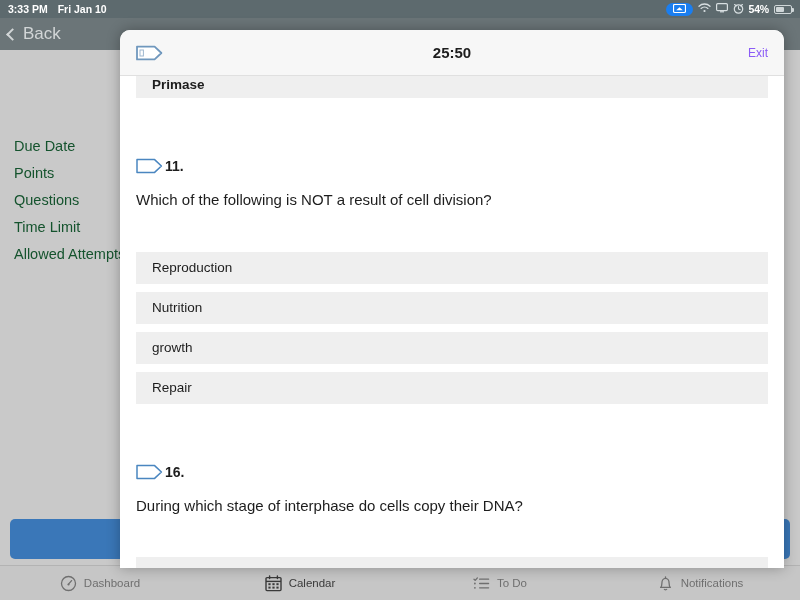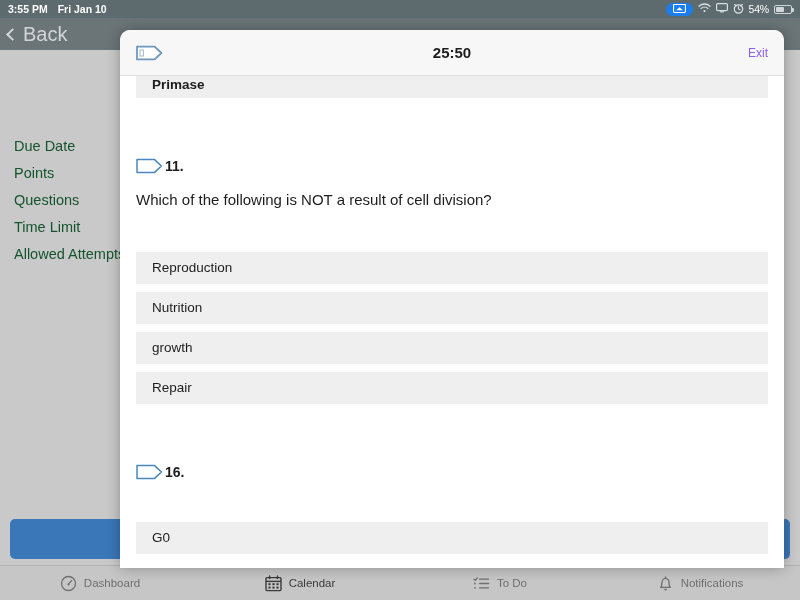--- a/index.html
+++ b/index.html
@@ -19,41 +19,41 @@
     background:#5d6a6e; display:flex; align-items:center;
     padding:0 8px; color:#ffffff; font-size:10.5px; font-weight:bold;
   }
   #status-bar .sb-time { margin-right:10px; }
   #status-bar .sb-date { font-weight:bold; }
   #status-bar .sb-right { margin-left:auto; display:flex; align-items:center; gap:5px; }
   .mirror-pill {
     background:#1a7ef0; border-radius:9px; padding:1px 7px;
     display:flex; align-items:center; height:13px;
   }
-  .sb-pct { font-size:10.5px; font-weight:normal; letter-spacing:-0.2px; }
+  .sb-pct { font-size:10.5px; font-weight:bold; letter-spacing:-0.2px; }
   .batt {
     width:18px; height:9px; border:1px solid #cfd6d8; border-radius:2px;
     position:relative; display:inline-block;
   }
   .batt:after {
     content:""; position:absolute; right:-3px; top:2.5px;
     width:2px; height:4px; background:#cfd6d8; border-radius:0 1px 1px 0;
   }
   .batt i {
     position:absolute; left:1px; top:1px; bottom:1px; width:52%;
     background:#cfd6d8; border-radius:1px; display:block;
   }
 
   #nav-bar {
     position:absolute; top:18px; left:0; width:800px; height:32px;
     background:#6b7578; display:flex; align-items:center; padding-left:8px;
   }
   #nav-bar .back {
     display:flex; align-items:center; gap:4px;
-    color:#d2d6d7; font-size:20px;
+    color:#d2d6d7; font-size:17px;
   }
   .chev-left {
     width:9px; height:9px; border-left:2px solid #d2d6d7; border-bottom:2px solid #d2d6d7;
     transform:rotate(45deg); display:inline-block; margin-right:2px;
   }
 
   #bg-body {
     position:absolute; top:50px; left:0; width:800px; height:515px;
     background:#c9c9c9;
   }
@@ -119,21 +119,21 @@
   .q-gap { height:30px; }
   .q-gap-lg { height:42px; }
   .flag-svg { display:block; }
 </style>
 </head>
 <body>
 
 <div id="bg-app">
 
   <div id="status-bar">
-    <span class="sb-time">3:55 PM</span>
+    <span class="sb-time">3:33 PM</span>
     <span class="sb-date">Fri Jan 10</span>
     <span class="sb-right">
       <span class="mirror-pill">
         <svg width="13" height="10" viewBox="0 0 13 10">
             <rect x="0.5" y="0.5" width="12" height="8" rx="1.2" fill="none" stroke="#ffffff" stroke-width="1.2"></rect>
             <path d="M3.2 6.3 L6.5 3.3 L9.8 6.3 Z" fill="#ffffff"></path>
           </svg>
       </span>
       <span>
         <svg width="13" height="10" viewBox="0 0 13 10">
@@ -266,17 +266,18 @@
 
     <div class="q-gap"></div>
     <div class="q-head">
       <span>
         <svg class="flag-svg" width="27" height="16" viewBox="0 0 27 16">
           <path d="M1 1.6 H18.6 L25.4 8 L18.6 14.4 H1 Z" fill="#ffffff" stroke="#4a86c0" stroke-width="1.5" stroke-linejoin="round"></path>
         </svg>
       </span>
       <span class="q-num">16.</span>
     </div>
+    <div class="q-text">During which stage of interphase do cells copy their DNA?</div>
     <div class="q-gap-lg"></div>
     <div class="opt">G0</div>
 
   </div>
 </div>
 
 </body></html>

